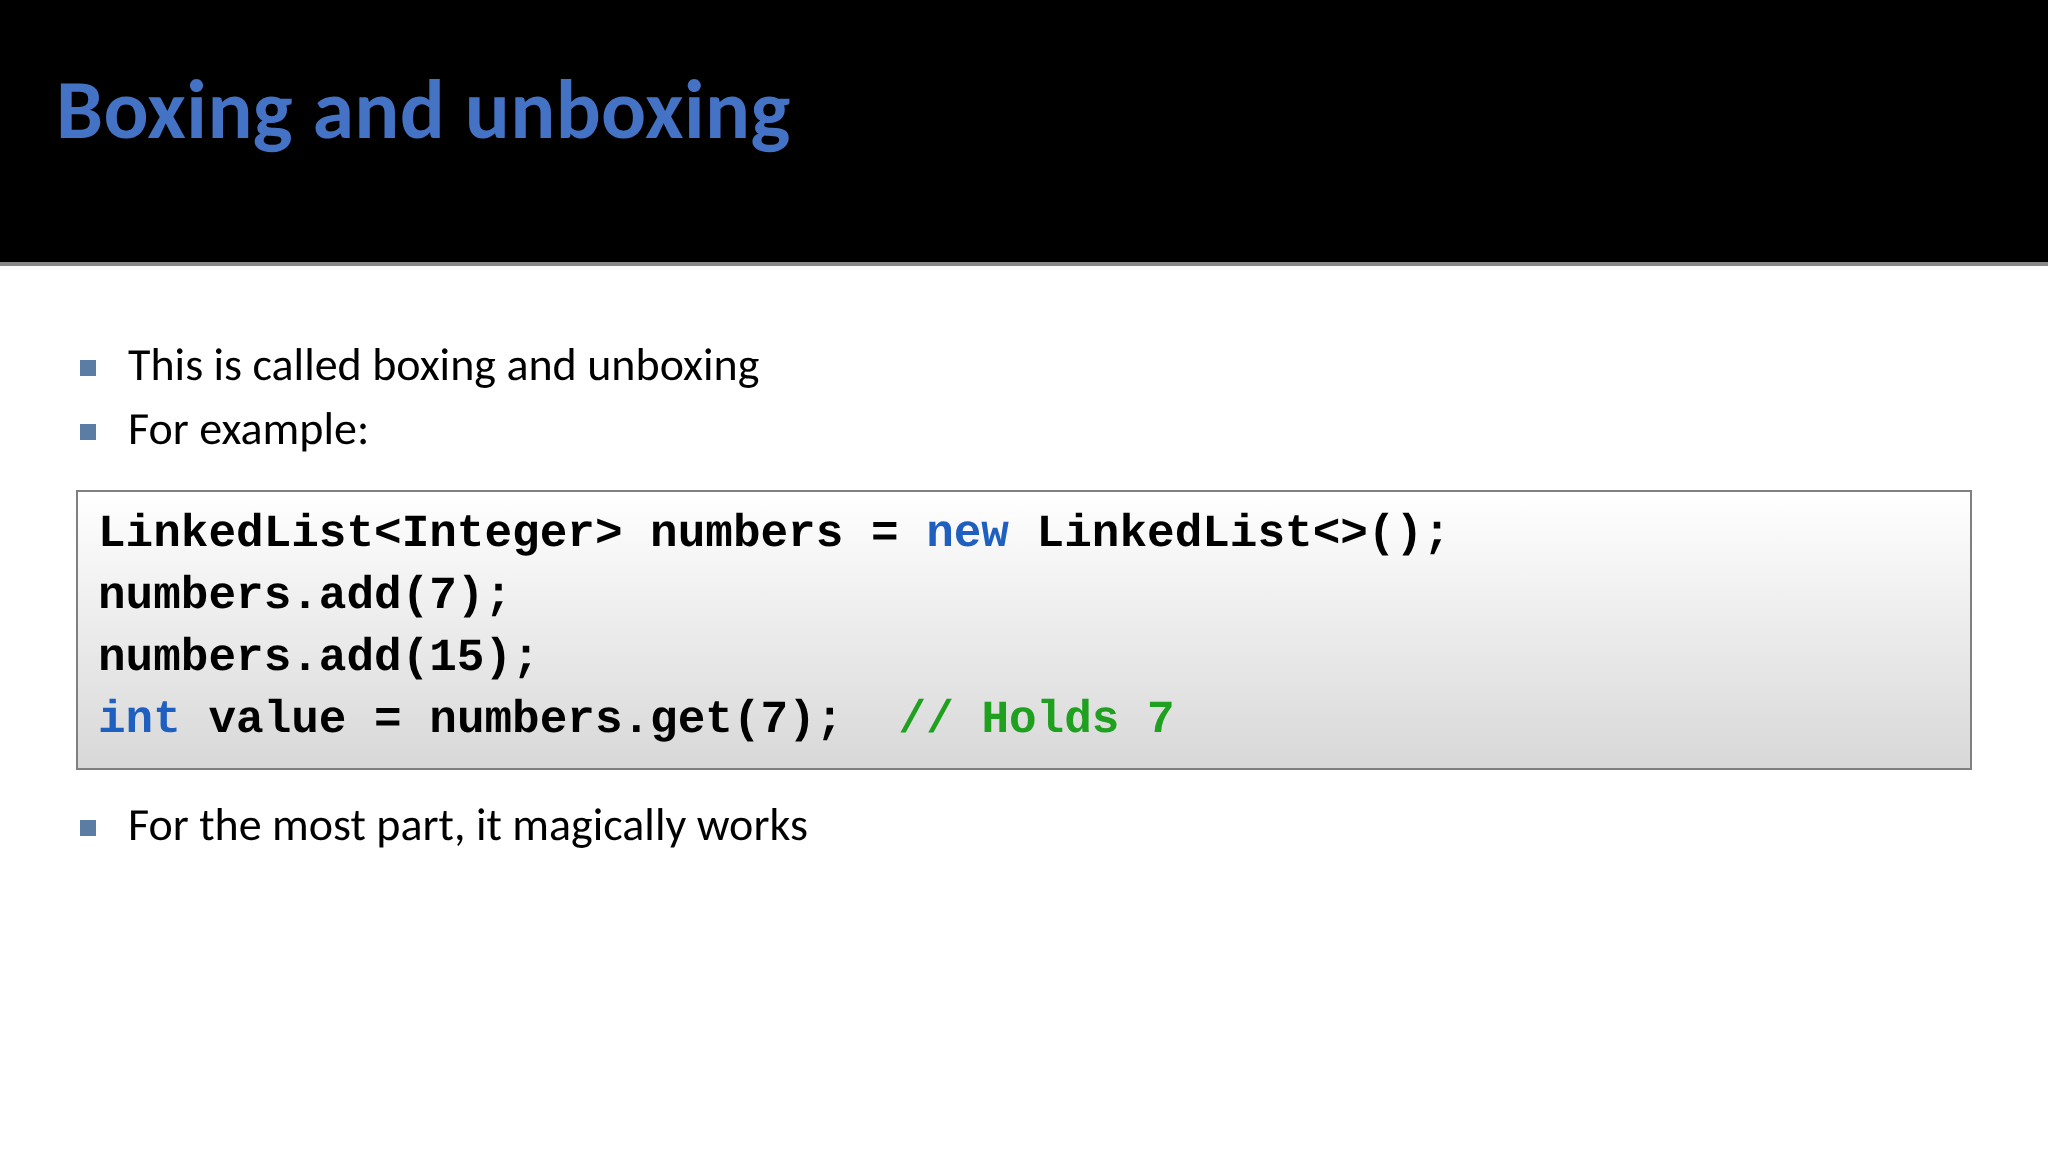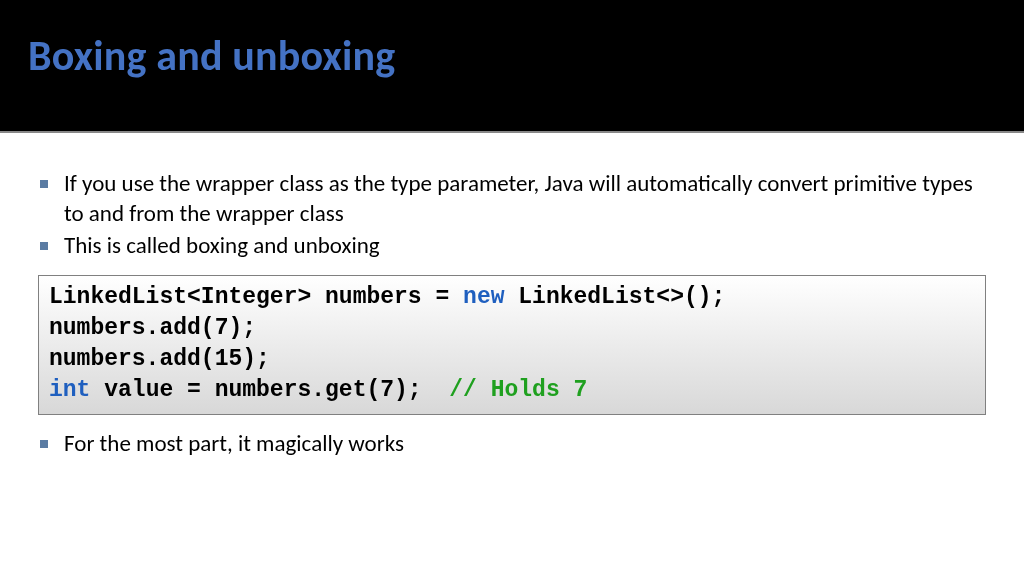--- a/index.html
+++ b/index.html
@@ -65,22 +65,22 @@
 </head>
 <body>
 
 <div class="title-bar">
   <div class="title">Boxing and unboxing</div>
 </div>
 
 <div class="content">
 
   <ul class="bullets">
-    <li>If you use the wrapper class as the type parameter, Java will automatically convert primitive types to and from the wrapper class</li>
     <li>This is called boxing and unboxing</li>
+    <li>For example:</li>
   </ul>
 
   <div class="code-box"><span>LinkedList&lt;Integer&gt; numbers = </span><span class="kw-new">new</span><span> LinkedList&lt;&gt;();</span>
 <span>numbers.add(7);</span>
 <span>numbers.add(15);</span>
 <span class="kw-int">int</span><span> value = numbers.get(7);  </span><span class="comment">// Holds 7</span></div>
 
   <ul class="bullets">
     <li>For the most part, it magically works</li>
   </ul>

